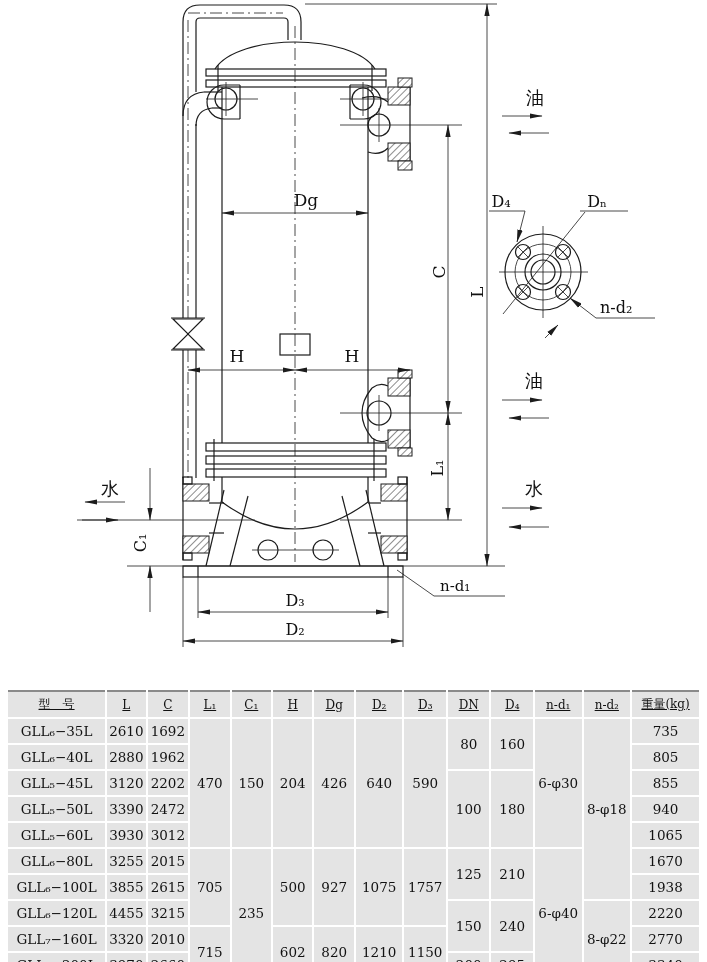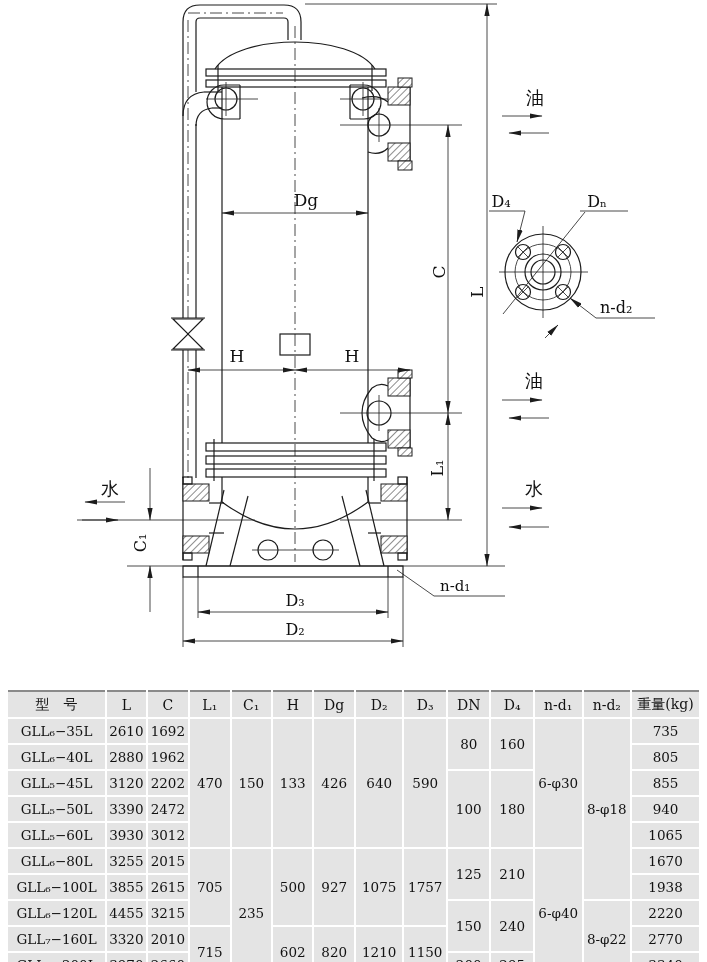--- a/index.html
+++ b/index.html
@@ -8,21 +8,21 @@
   svg text{fill:#111;font-family:"DejaVu Serif","DejaVu Sans",serif;}
   .s{stroke:#1c1c1c;stroke-width:1.2;fill:none;}
   .t{stroke:#1c1c1c;stroke-width:0.8;fill:none;}
   .cl{stroke:#1c1c1c;stroke-width:0.8;stroke-dasharray:12 4 2 4;fill:none;}
   .hz{fill:url(#hat);stroke:#1c1c1c;stroke-width:1;}
   .wfill{fill:#fff;stroke:#1c1c1c;stroke-width:1.2;}
   table.spec{border-collapse:collapse;table-layout:fixed;width:691px;margin:10px 0 0 8px;
     background:#e4e4e4;border-top:2px solid #8a8a8a;border-bottom:3px solid #4c4c4c;}
   table.spec th,table.spec td{border:2px solid #fff;text-align:center;vertical-align:middle;
     font-weight:normal;font-size:13.5px;padding:0;height:24px;color:#111;white-space:nowrap;}
-  table.spec th{height:25px;font-size:14px;}
+  table.spec th{height:25px;font-size:12px;text-decoration:underline;}
   table.spec tr th:first-child,table.spec tr td:first-child{border-left:0;}
   table.spec tr th:last-child,table.spec tr td:last-child{border-right:0;text-align:center;}
   table.spec thead th{border-top:0;}
 </style>
 </head>
 <body>
 
 <div class="sheet">
 
 <svg width="707" height="676" viewBox="0 0 707 676">
@@ -280,21 +280,21 @@
       <th>重量(kg)</th>
     </tr>
   </thead>
   <tbody>
     <tr>
       <td>GLL₆−35L</td>
       <td>2610</td>
       <td>1692</td>
       <td rowspan="5">470</td>
       <td rowspan="5">150</td>
-      <td rowspan="5">133</td>
+      <td rowspan="5">204</td>
       <td rowspan="5">426</td>
       <td rowspan="5">640</td>
       <td rowspan="5">590</td>
       <td rowspan="2">80</td>
       <td rowspan="2">160</td>
       <td rowspan="5">6-φ30</td>
       <td rowspan="7">8-φ18</td>
       <td>735</td>
     </tr>
     <tr>

